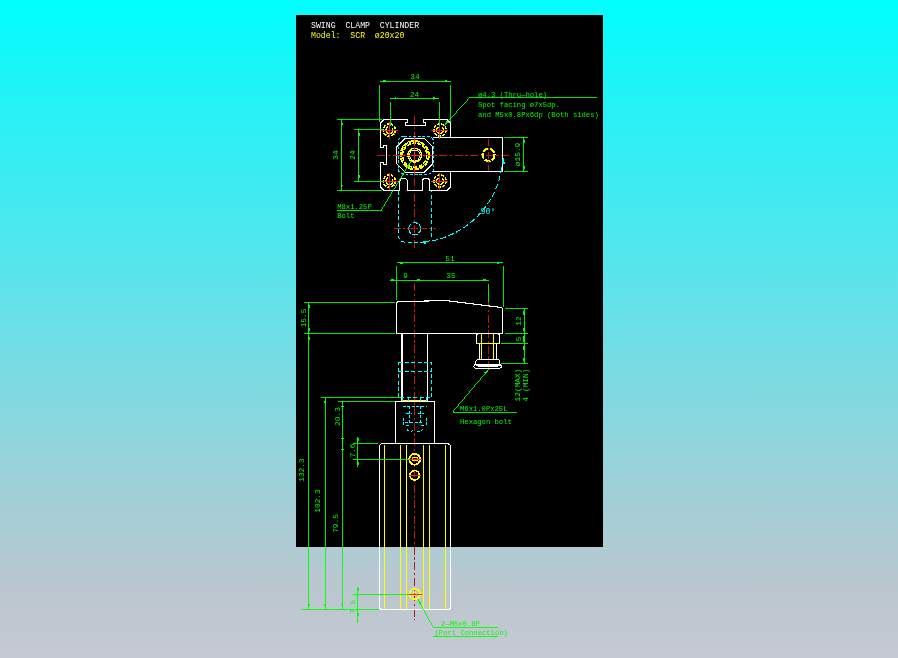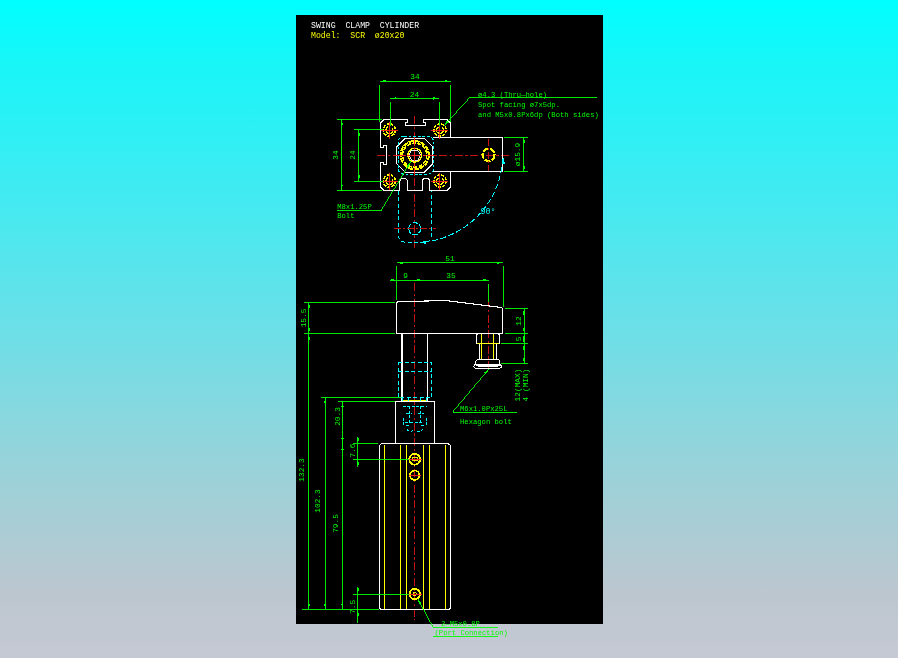--- a/index.html
+++ b/index.html
@@ -1,17 +1,17 @@
 <!DOCTYPE html>
 <html><head>
 <meta charset="utf-8">
 <style>
 html,body{margin:0;padding:0;width:898px;height:658px;overflow:hidden;}
 body{background:linear-gradient(180deg,#00ffff 0%,#17f6f8 9%,#3cecf2 27%,#6cdfe7 50%,#97d3da 70%,#bcc6cf 90%,#c5c9d3 100%);font-family:"Liberation Sans",sans-serif;}
-#black{position:absolute;left:296px;top:15px;width:306.5px;height:609px;background:#000;}
+#black{position:absolute;left:296px;top:15px;width:306.5px;height:532px;background:#000;}
 svg{position:absolute;left:0;top:0;}
 text{font-family:"Liberation Mono",monospace;}
 .dt{fill:#00ff00;font-size:7.8px;font-family:"Liberation Mono",monospace;}
 .lb{fill:#00ff00;font-size:7.2px;font-family:"Liberation Mono",monospace;}
 </style>
 </head>
 <body>
 
 <div id="black">
 <svg width="307" height="628" viewBox="296 15 307 628" shape-rendering="crispEdges">

